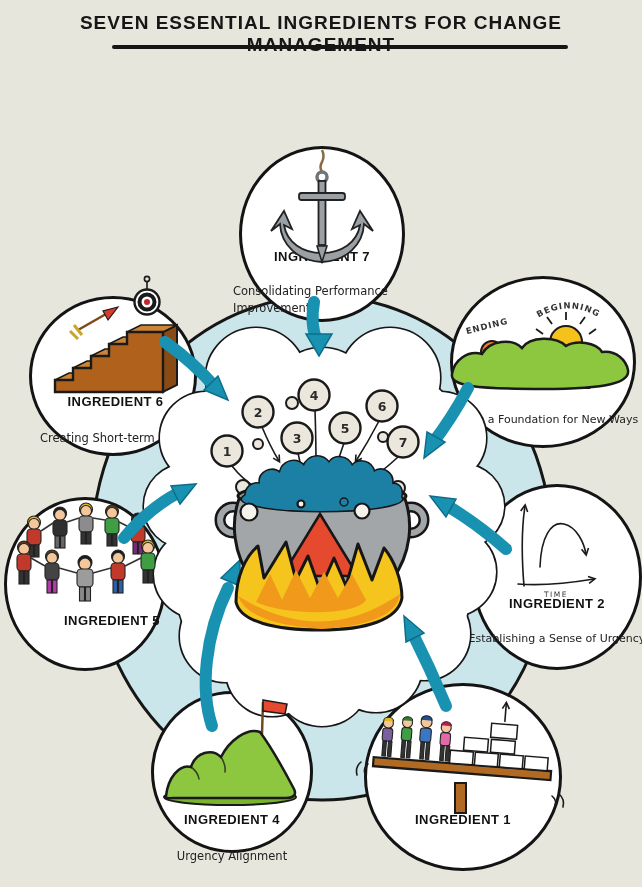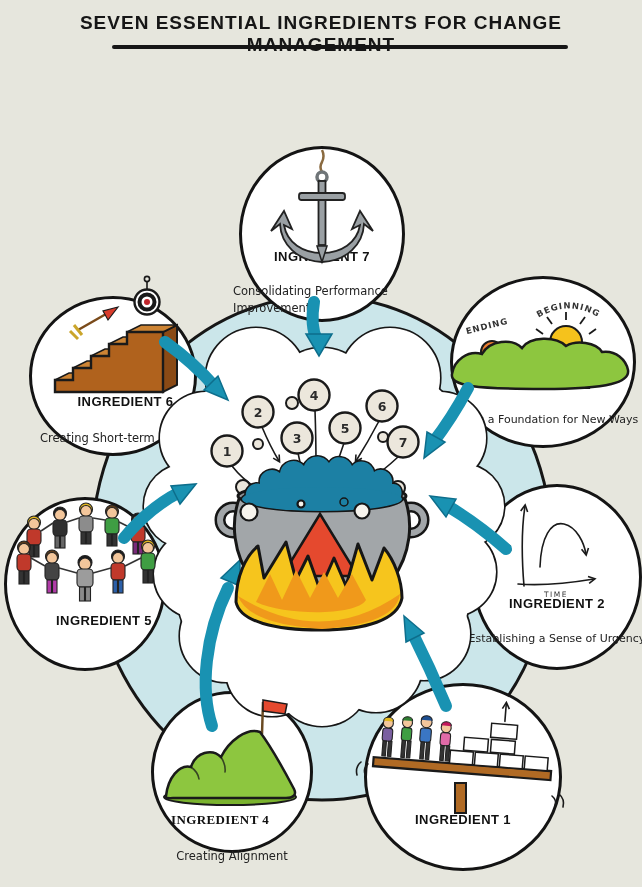--- a/index.html
+++ b/index.html
@@ -55,28 +55,28 @@
     <div class="ing-sub" style="left:543px;top:395px;font-size:11px;">Laying a Foundation for New Ways</div>
 
     <div class="circle" style="left:472px;top:484px;width:170px;height:186px;"></div>
     <div class="ing-label" style="left:557px;top:596px;text-align:right;">INGREDIENT 2</div>
     <div class="ing-sub" style="left:557px;top:614px;font-size:11px;">Establishing a Sense of Urgency</div>
 
     <div class="circle" style="left:364px;top:683px;width:198px;height:188px;"></div>
     <div class="ing-label" style="left:463px;top:812px;">INGREDIENT 1</div>
 
     <div class="circle" style="left:151px;top:691px;width:162px;height:162px;"></div>
-    <div class="ing-label" style="left:220px;top:812px;font-family:Liberation Serif, serif;">INGREDIENT 4</div>
-    <div class="ing-sub" style="left:232px;top:831px;">Creating Alignment</div>
+    <div class="ing-label" style="left:232px;top:812px;">INGREDIENT 4</div>
+    <div class="ing-sub" style="left:232px;top:831px;">Urgency Alignment</div>
 
     <div class="circle" style="left:4px;top:497px;width:162px;height:174px;"></div>
-    <div class="ing-label" style="left:85px;top:613px;padding-left:38px;">INGREDIENT 5</div>
+    <div class="ing-label" style="left:93px;top:613px;padding-left:38px;">INGREDIENT 5</div>
 
     <div class="circle" style="left:29px;top:296px;width:168px;height:160px;"></div>
-    <div class="ing-label" style="left:111px;top:394px;padding-left:29px;">INGREDIENT 6</div>
+    <div class="ing-label" style="left:101px;top:394px;padding-left:29px;">INGREDIENT 6</div>
     <div class="ing-sub" style="left:113px;top:413px;">Creating Short-term Wins</div>
   </div>
 
   <svg id="overlay-svg" class="layer" viewBox="0 0 642 887">
     <defs>
       <marker id="mk" markerWidth="10" markerHeight="10" refX="6.5" refY="4.5" orient="auto" markerUnits="userSpaceOnUse">
         <path d="M1,1 L7.5,4.5 L1,8" fill="none" stroke="#1a1a1a" stroke-width="1.6"></path>
       </marker>
       <g id="cloud-shape">
         <circle cx="256" cy="378" r="50"></circle>

